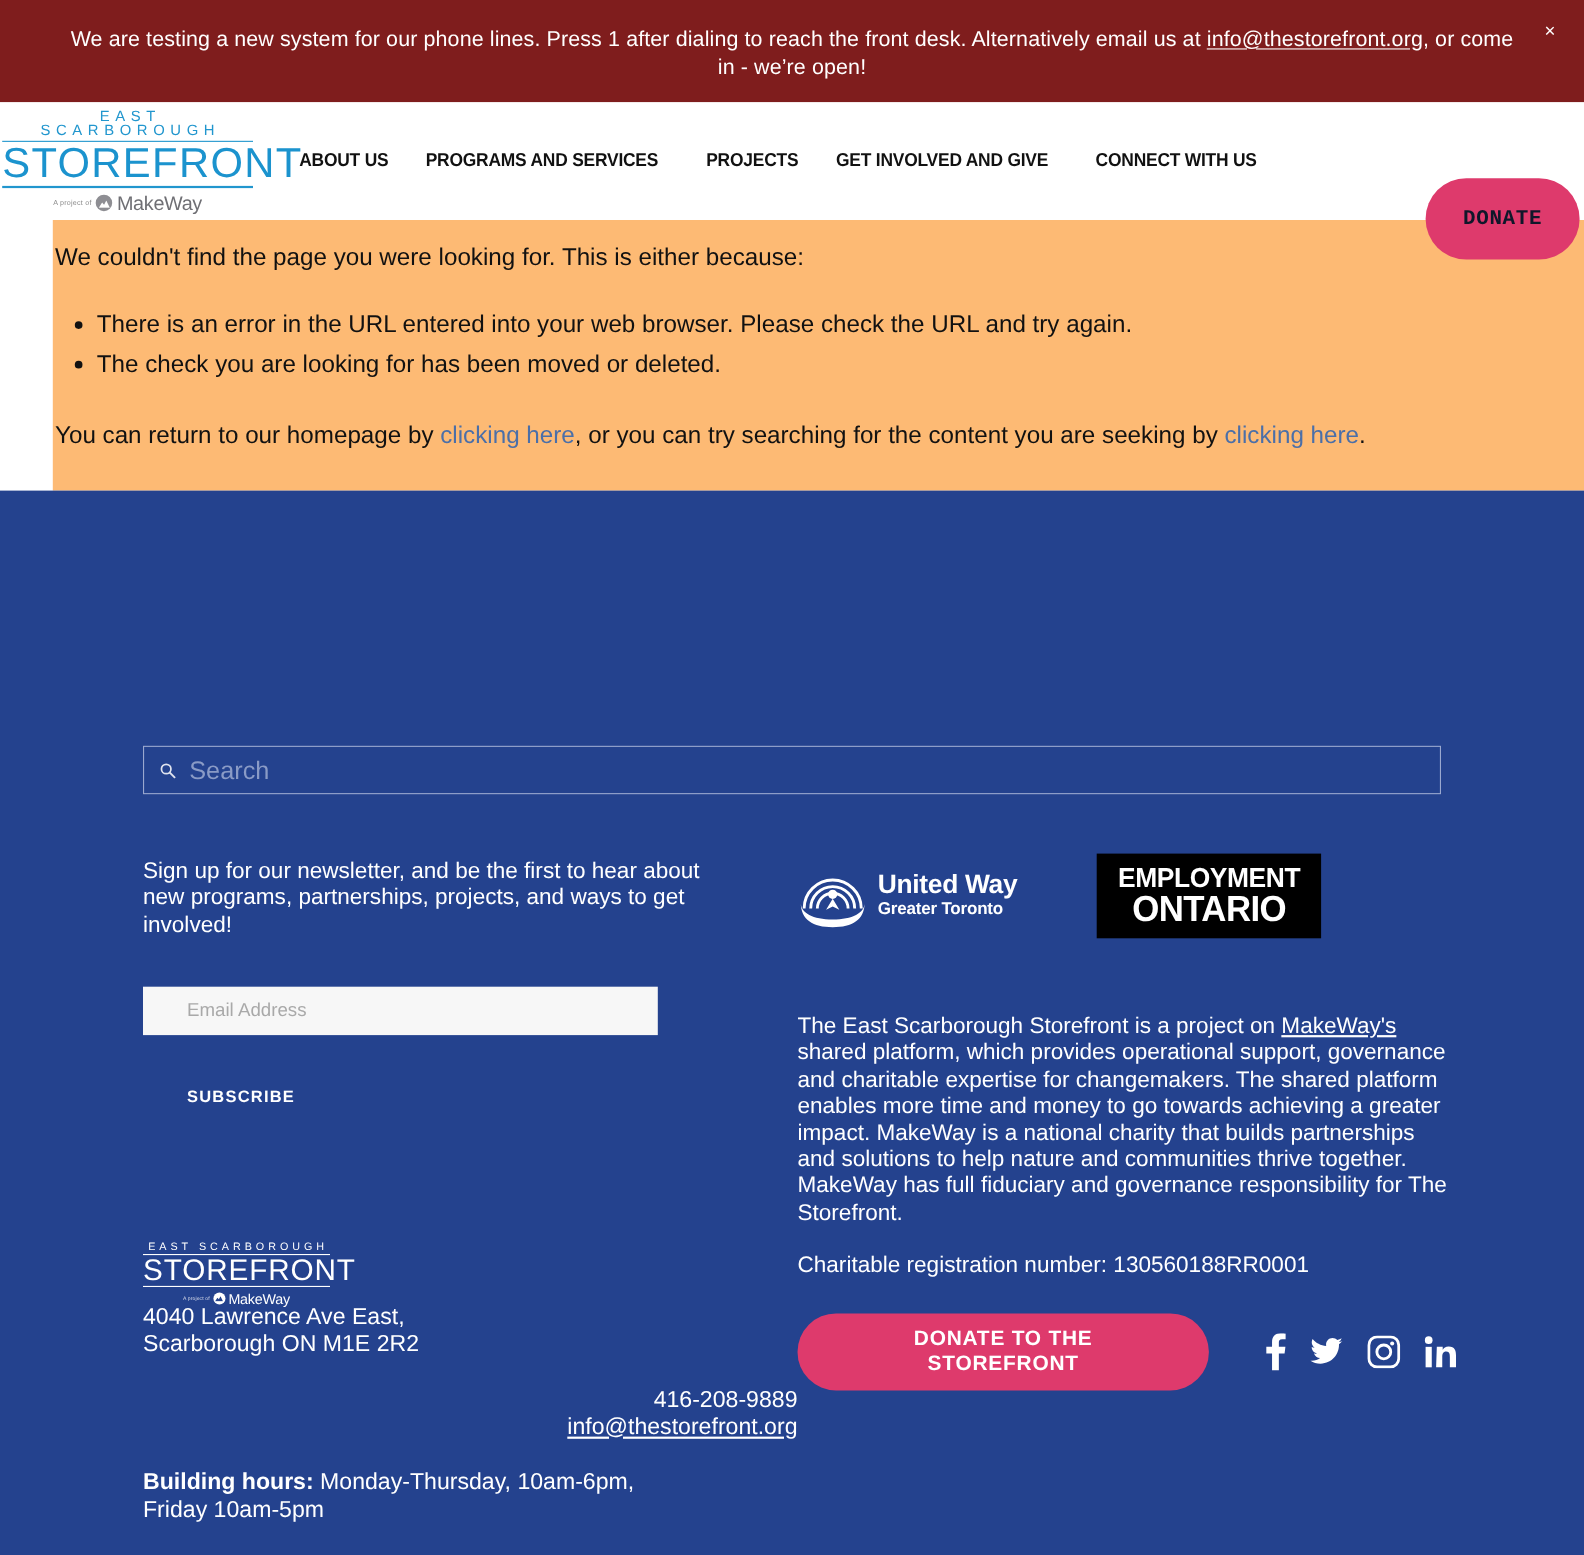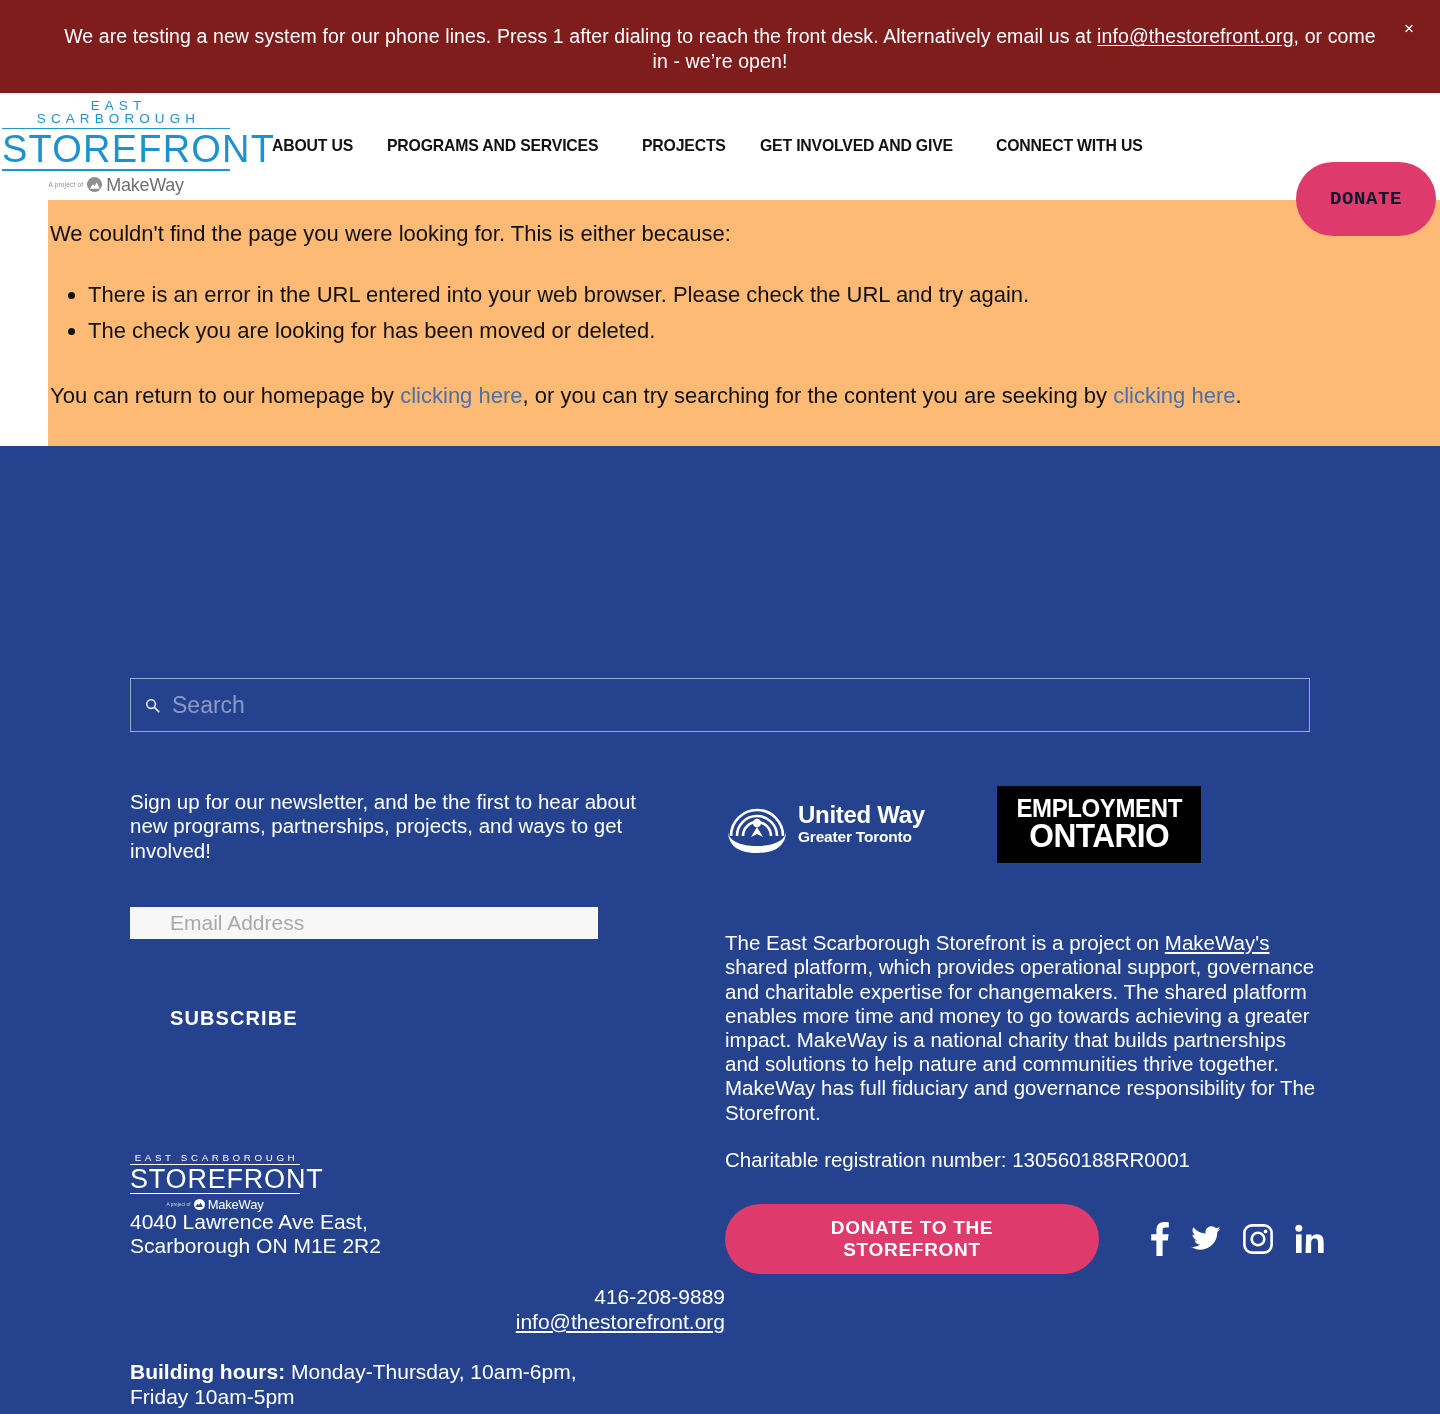--- a/index.html
+++ b/index.html
@@ -176,21 +176,21 @@
     background: #24428E;
     color: #ffffff;
     padding: 0 0 40px 0;
     min-height: 982px;
     position: relative;
   }
   .footer-inner { width: 1180px; margin: 0 auto; padding-top: 232px; }
 
   .search-wrap {
     position: relative;
-    height: 54px;
+    height: 44px;
     border: 1px solid #9aa8cf;
     background: transparent;
     display: flex;
     align-items: center;
     padding: 0 14px;
     margin-bottom: 46px;
   }
   .search-icon {
     width: 15px; height: 15px;
     flex: none;
@@ -213,38 +213,38 @@
   .col-right { width: 600px; flex: none; padding-left: 0; }
 
   .newsletter-text {
     font-size: 20.5px;
     line-height: 1.18;
     margin: 12px 0 44px 0;
     max-width: 510px;
   }
   .email-input {
     width: 468px;
-    height: 32px;
+    height: 44px;
     background: #f7f7f7;
     border: 0;
     outline: none;
     padding: 0 16px 0 40px;
-    font-size: 21px;
+    font-size: 17px;
     color: #737373;
     font-family: "Liberation Sans", sans-serif;
   }
   .email-input::placeholder { color: #a9a9a9; }
   .subscribe-btn {
     display: block;
-    margin-top: 68px;
+    margin-top: 48px;
     margin-left: 40px;
     background: transparent;
     border: 0;
     color: #ffffff;
-    font-size: 20px;
+    font-size: 15px;
     font-weight: 700;
     letter-spacing: 1.1px;
     cursor: pointer;
     font-family: "Liberation Sans", sans-serif;
     padding: 0;
   }
 
   
   .footer-logo-block { margin-top: 122px; width: 170px; text-align: center; }
   .fl-top {

